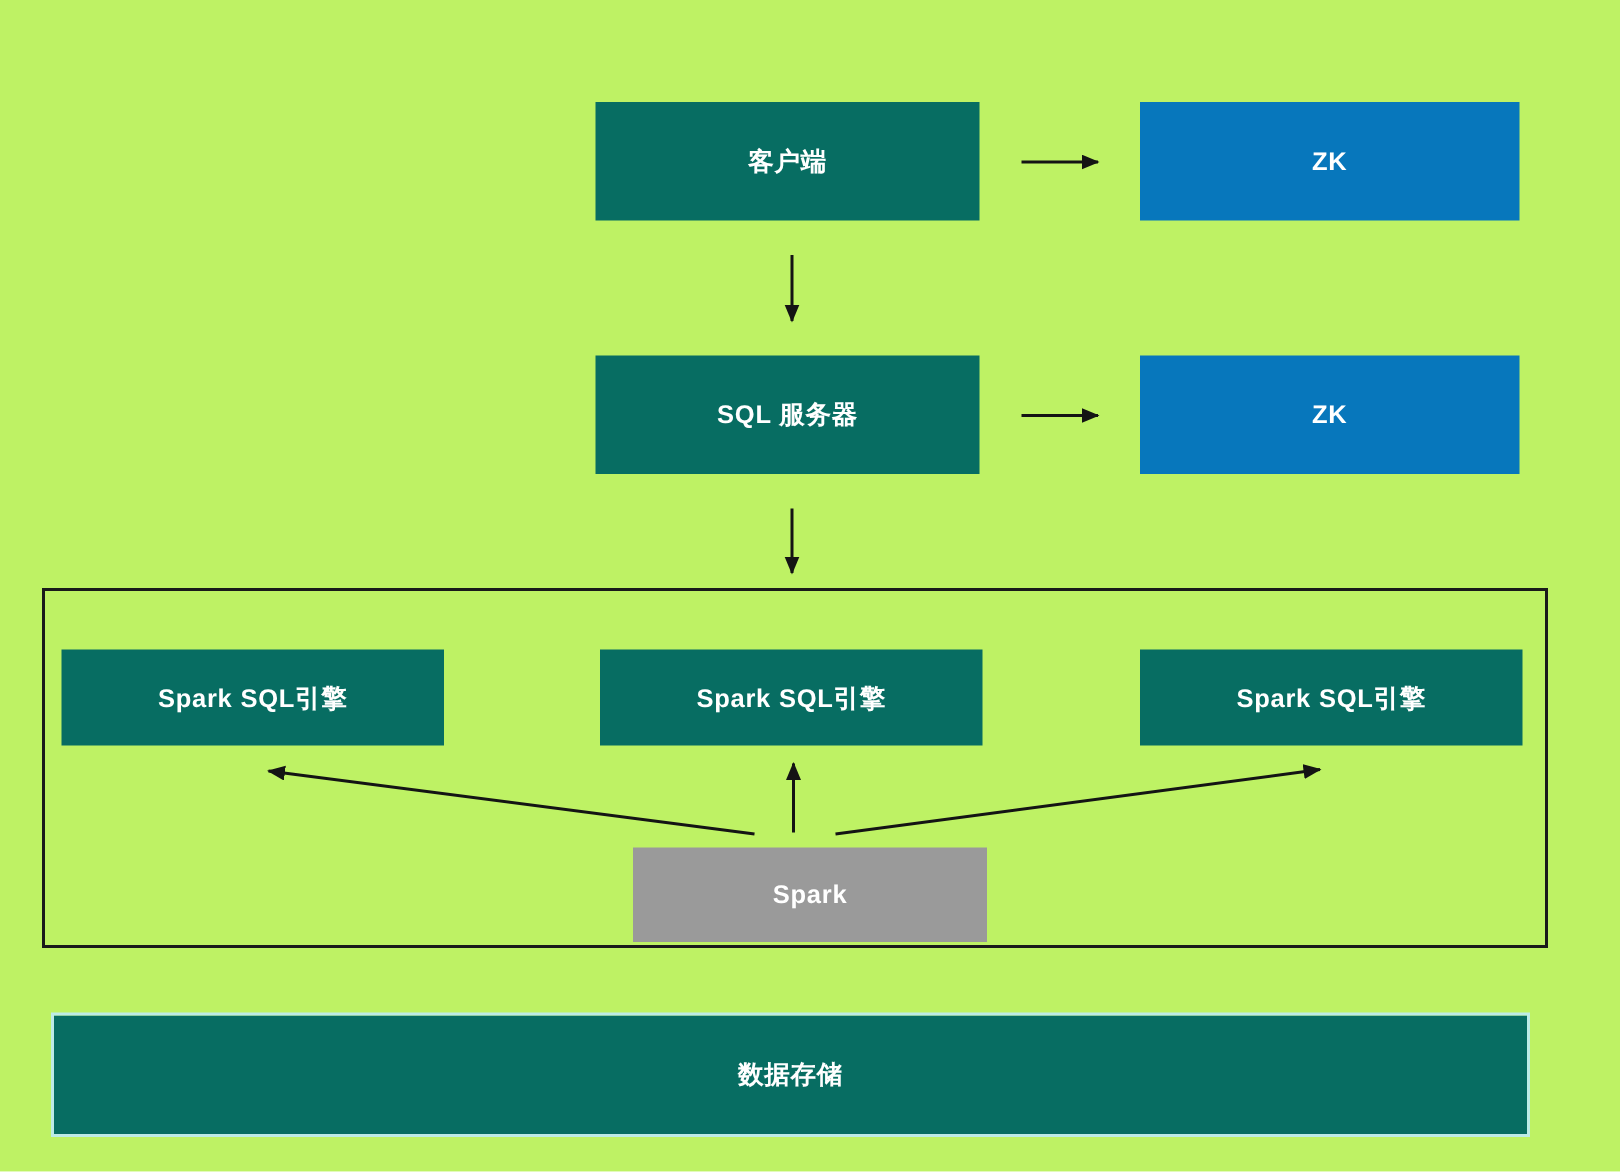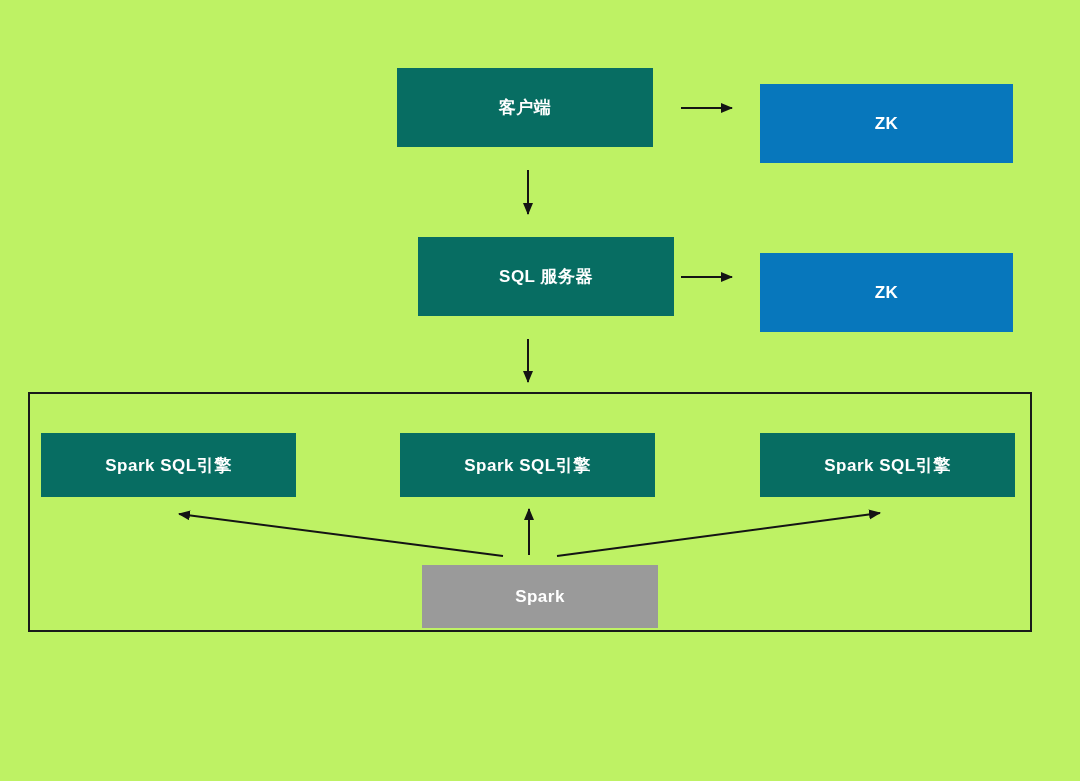--- a/index.html
+++ b/index.html
@@ -17,26 +17,26 @@
     align-items: center;
     justify-content: center;
     color: #ffffff;
     font-weight: bold;
     font-size: 17px;
     letter-spacing: 0.5px;
     box-sizing: border-box;
     text-align: center;
   }
   .teal { background: #076d62; }
-  .blue { background: #0777bc; margin-top: 16px; }
+  .blue { background: #0777bc; }
   .gray { background: #9a9a9a; }
 
   .node-client     { left: 397px; top: 68px;  width: 256px; height: 79px; }
   .node-zk-top     { left: 760px; top: 68px;  width: 253px; height: 79px; }
-  .node-sql-server { left: 397px; top: 237px; width: 256px; height: 79px; margin-left: 21px; }
+  .node-sql-server { left: 397px; top: 237px; width: 256px; height: 79px; }
   .node-zk-middle  { left: 760px; top: 237px; width: 253px; height: 79px; }
 
   .cluster {
     position: absolute;
     left: 28px; top: 392px;
     width: 1004px; height: 240px;
     border: 2px solid #1a1a1a;
     box-sizing: border-box;
     background: transparent;
   }
@@ -105,14 +105,17 @@
   </div>
 
   <div class="node teal node-engine-3">
     <span>Spark SQL引擎</span>
   </div>
 
   <div class="node gray node-yarn">
     <span>Spark</span>
   </div>
 
+  <div class="node teal node-storage">
+    <span>数据存储</span>
+  </div>
 
 </div>
 
 </body></html>

